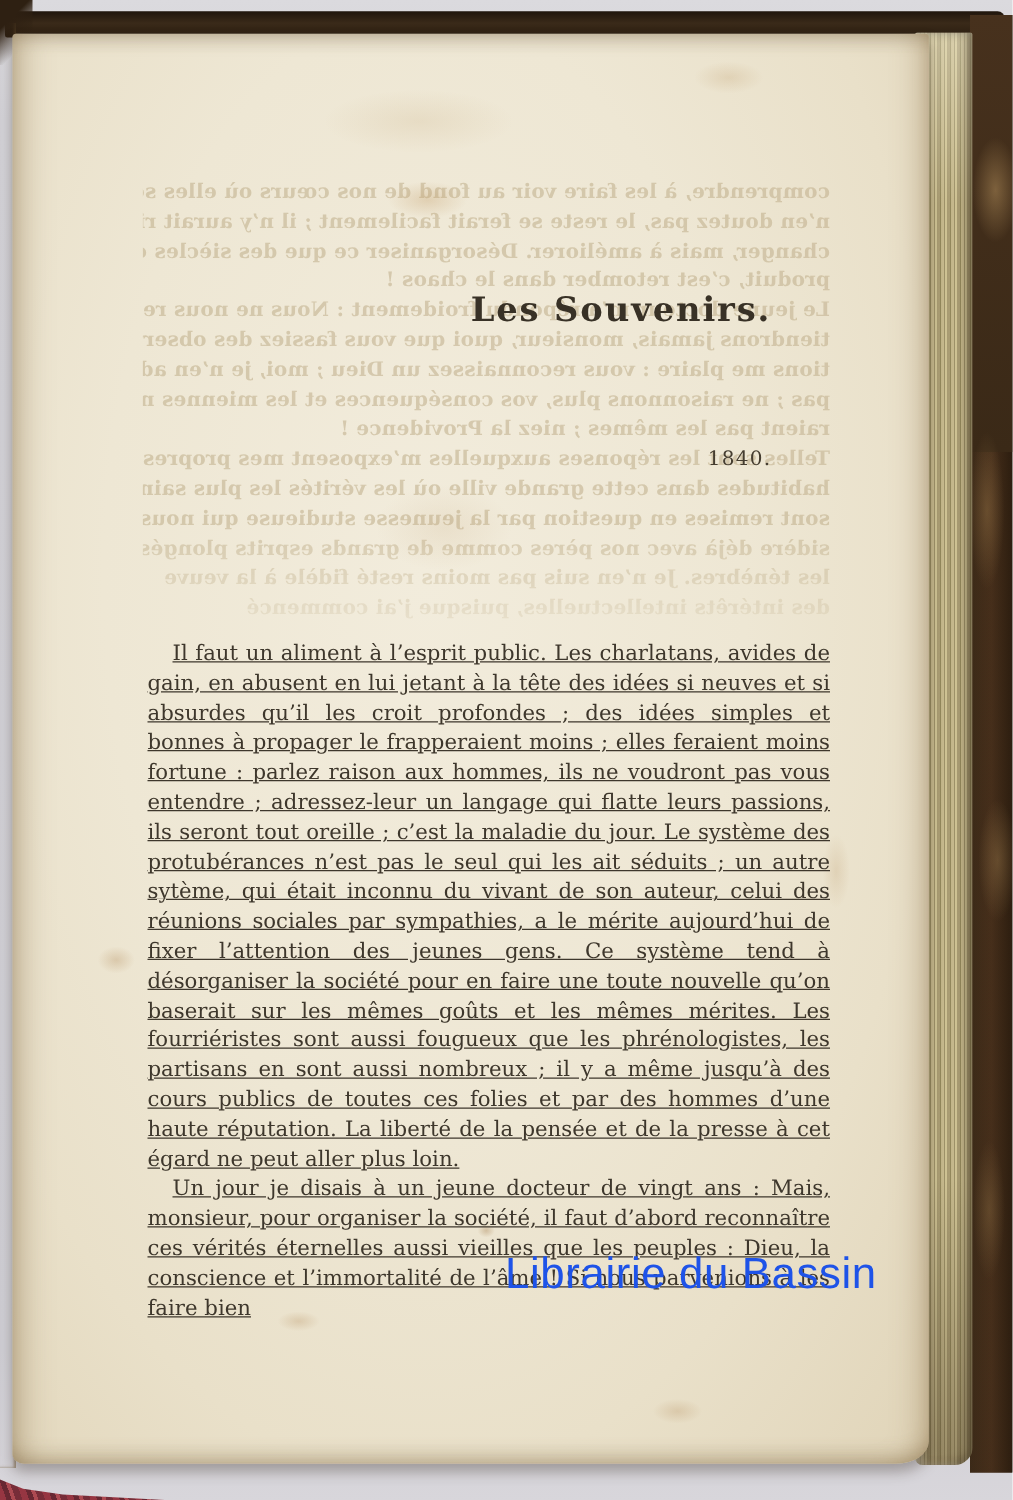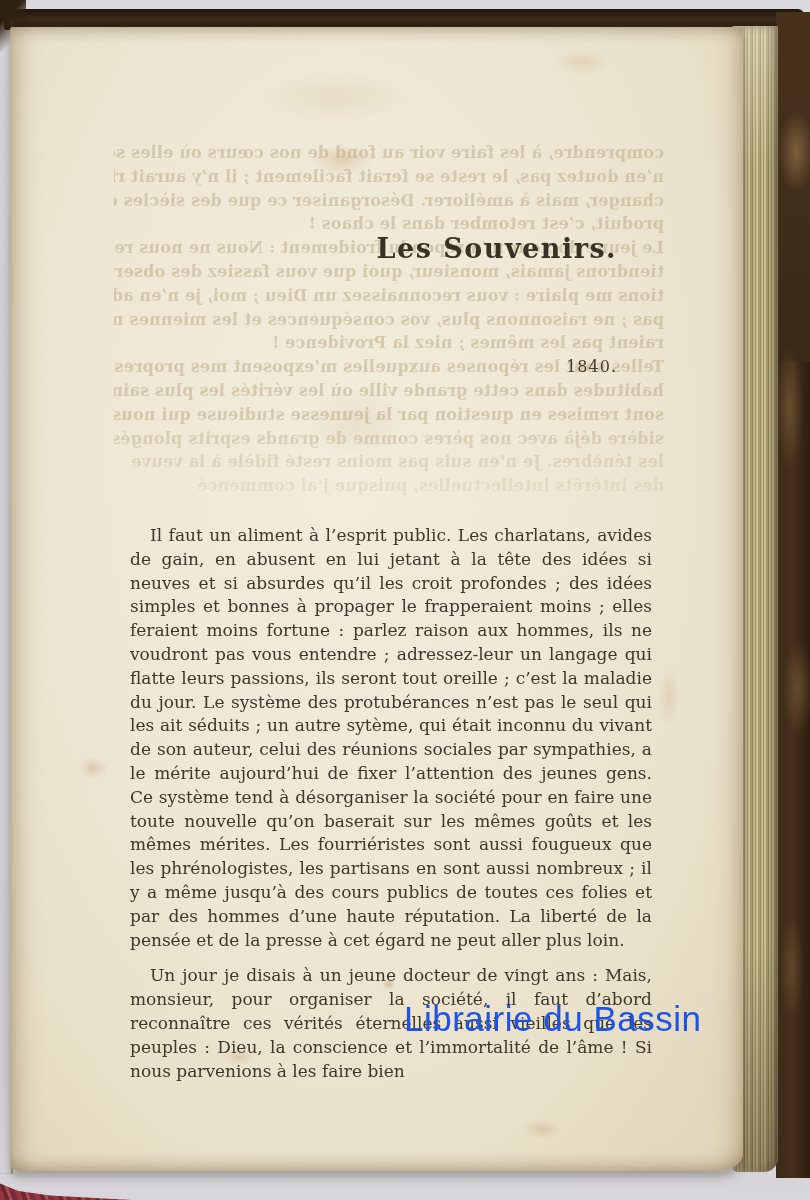--- a/index.html
+++ b/index.html
@@ -114,21 +114,21 @@
   .section-heading{
     position:absolute;left:108px;top:408px;width:546px;
     text-align:center;transform:translateX(-47px);
     font-size:17.5px;font-weight:700;letter-spacing:1.2px;color:#3a3328;
   }
   .body-text{
     position:absolute;left:108px;top:485px;width:546px;
     font-size:17px;line-height:23.8px;color:#3e372c;
     text-align:justify;
   }
-  .body-text .para{margin:12px;text-indent:20px;}
+  .body-text .para{margin:0;text-indent:20px;text-decoration:underline;}
   
   .watermark{
     position:absolute;left:404px;top:999px;
     font-family:"Liberation Sans","DejaVu Sans",sans-serif;
     font-size:35px;font-weight:400;letter-spacing:0.5px;
     white-space:nowrap;z-index:5;
   }
 </style>
 </head>
 <body>

